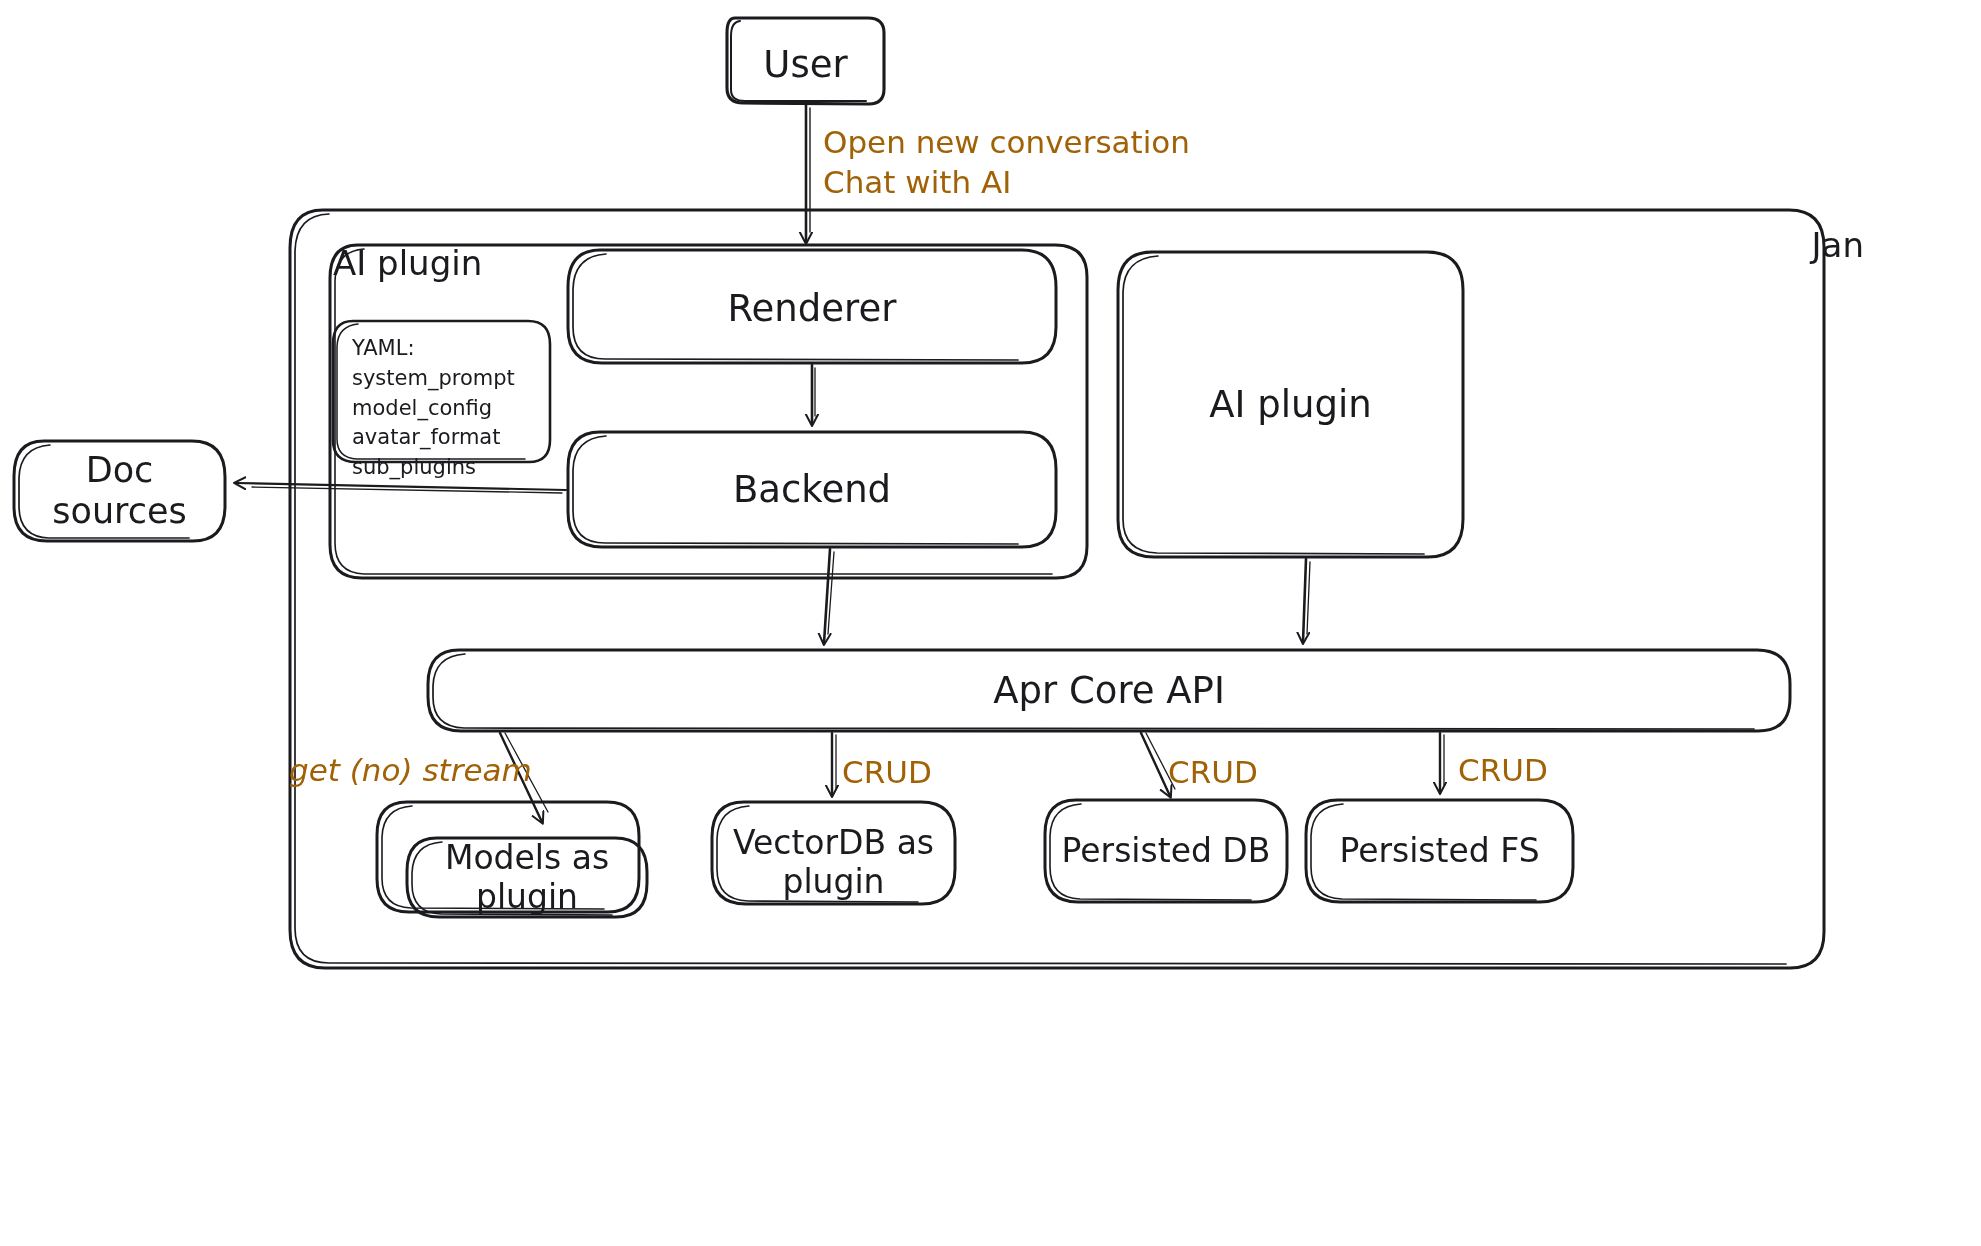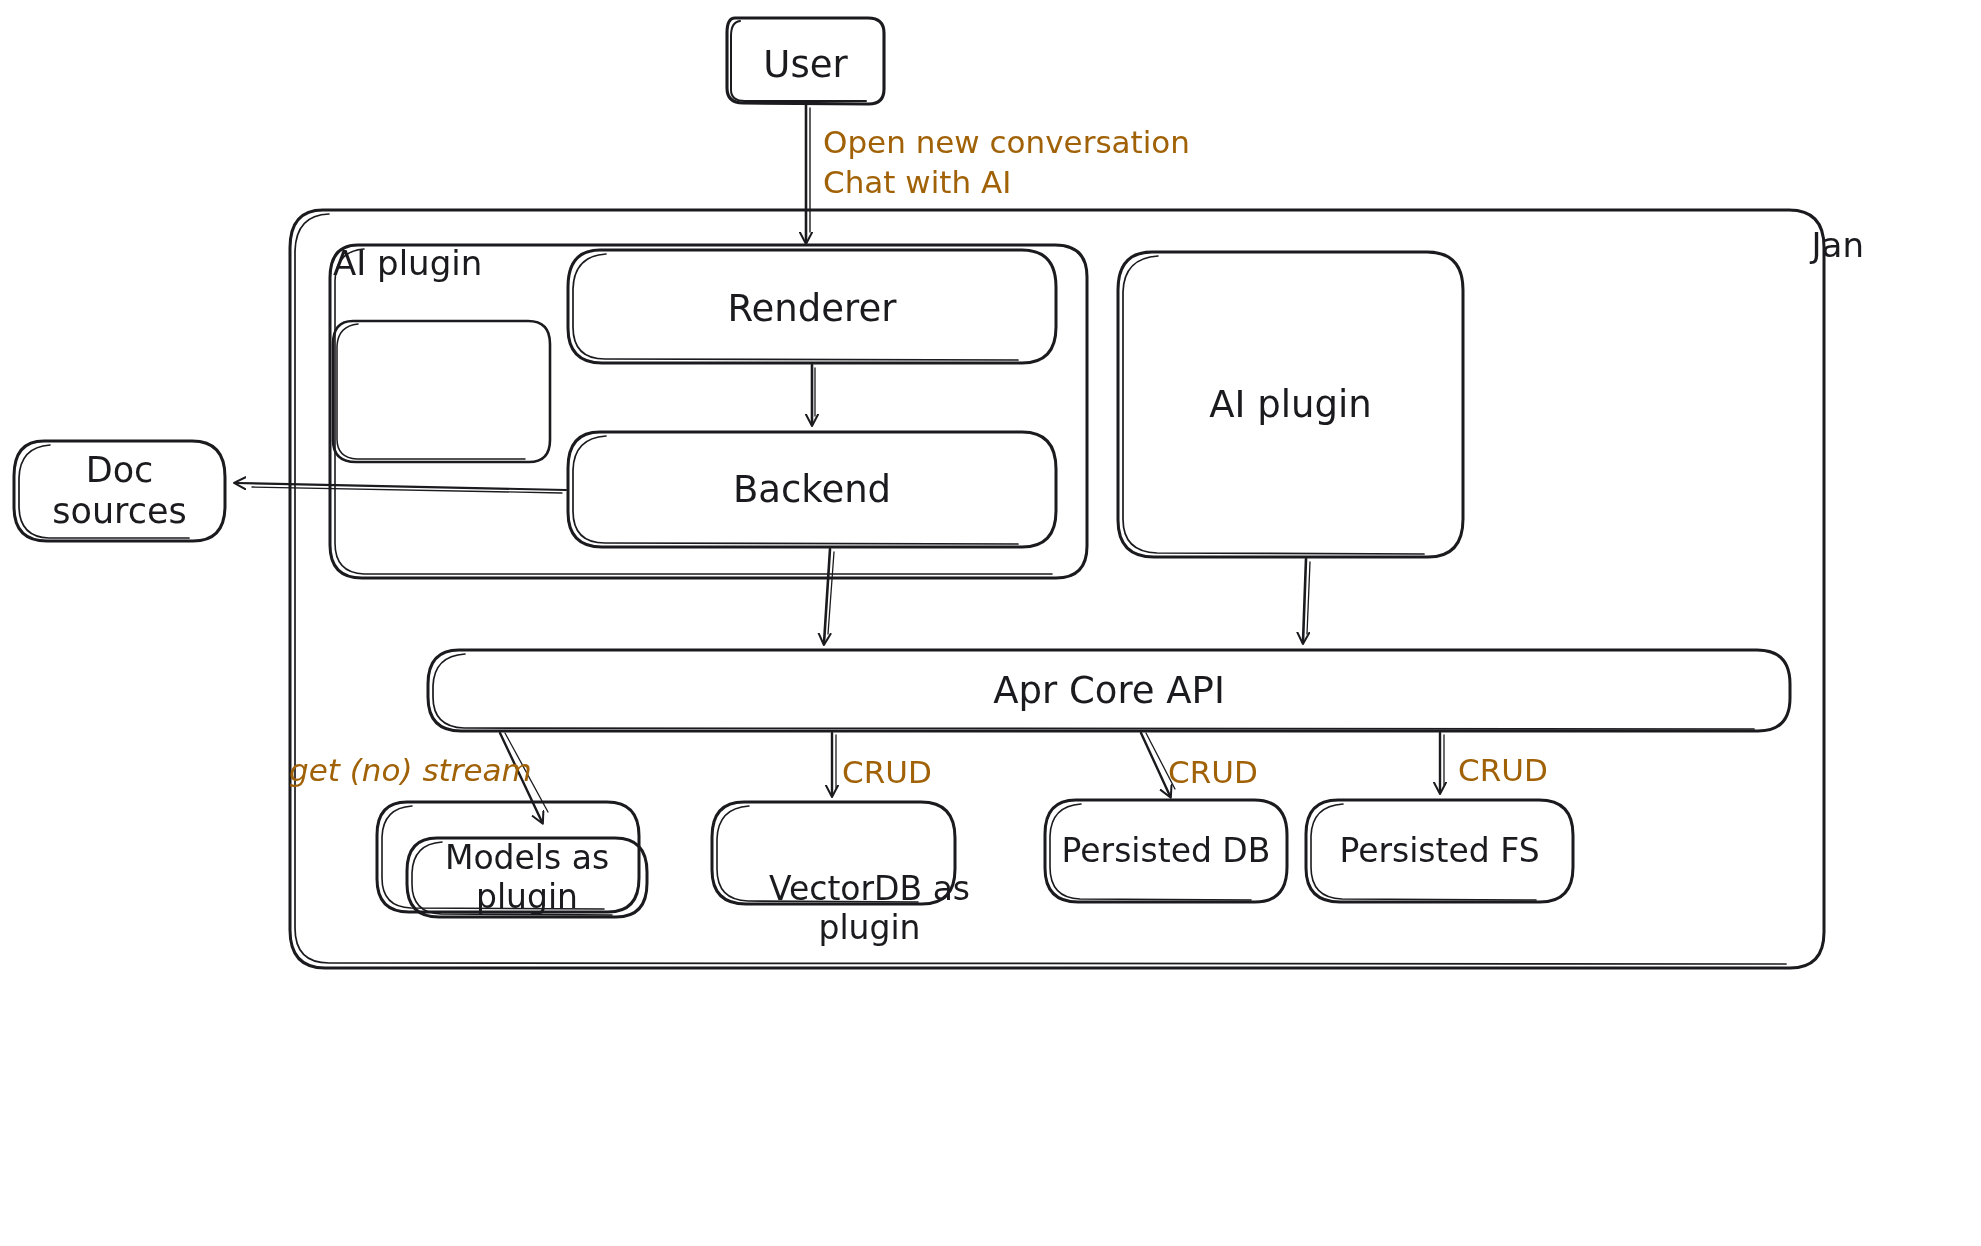--- a/index.html
+++ b/index.html
@@ -225,27 +225,32 @@
 
   <div class="node-label lbl-xl" style="left:1118px; top:252px; width:345px; height:305px;">AI plugin</div>
 
   <div class="node-label lbl-lg" style="left:14px; top:441px; width:211px; height:100px;border-radius:27px;">Doc sources</div>
 
   <div class="node-label lbl-xl" style="left:428px; top:650px; width:1362px; height:81px;">Apr Core API</div>
 
   <div class="node-label lbl-md" style="left:407px; top:838px; width:240px; height:79px;">Models as
 plugin</div>
 
-  <div class="node-label lbl-md" style="left:712px; top:848px; width:243px; height:122px;padding-left:36px;">VectorDB as
+  <div class="node-label lbl-md" style="left:712px; top:802px; width:243px; height:122px;">VectorDB as
 plugin</div>
 
   <div class="node-label lbl-md" style="left:1045px; top:800px; width:242px; height:102px;">Persisted DB</div>
 
   <div class="node-label lbl-md" style="left:1306px; top:800px; width:267px; height:102px;">Persisted FS</div>
 
+  <div class="yaml-block" style="left:352px; top:334px; width:190px;">YAML:
+system_prompt
+model_config
+avatar_format
+sub_plugins</div>
 
   <div class="edge-label" style="left:823px; top:122px; width:430px;">Open new conversation
 Chat with AI</div>
 
   <div class="edge-label" style="left:289px; top:750px; width:290px;font-style:italic;">get (no) stream</div>
 
   <div class="edge-label" style="left:842px; top:752px; width:130px;">CRUD</div>
 
   <div class="edge-label" style="left:1168px; top:752px; width:130px;">CRUD</div>
 

